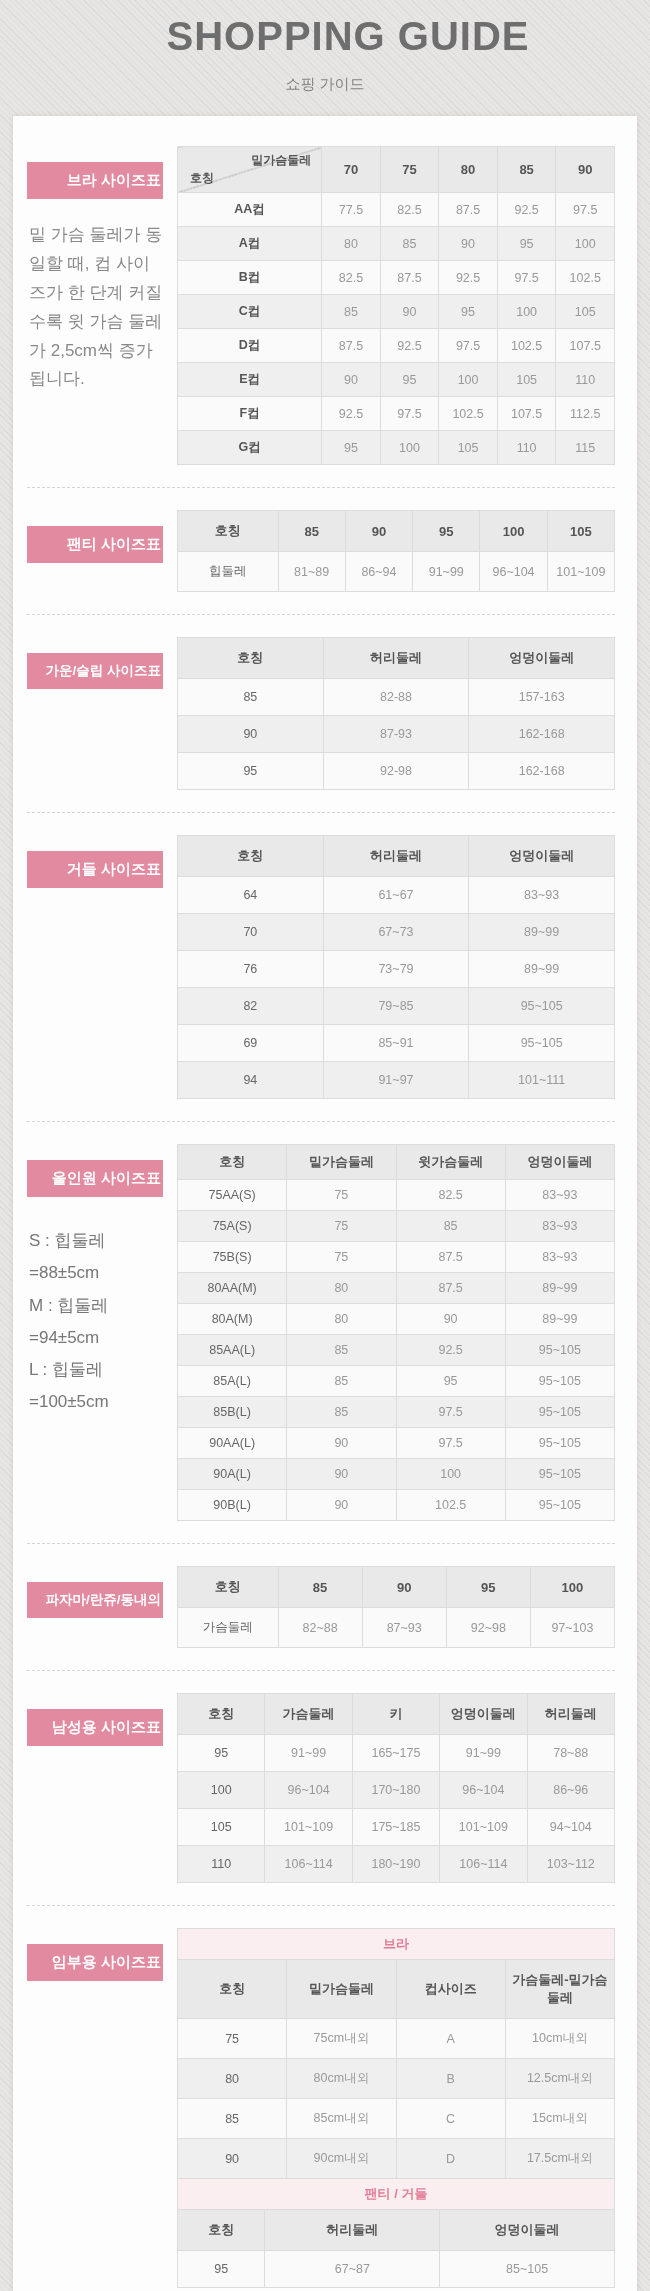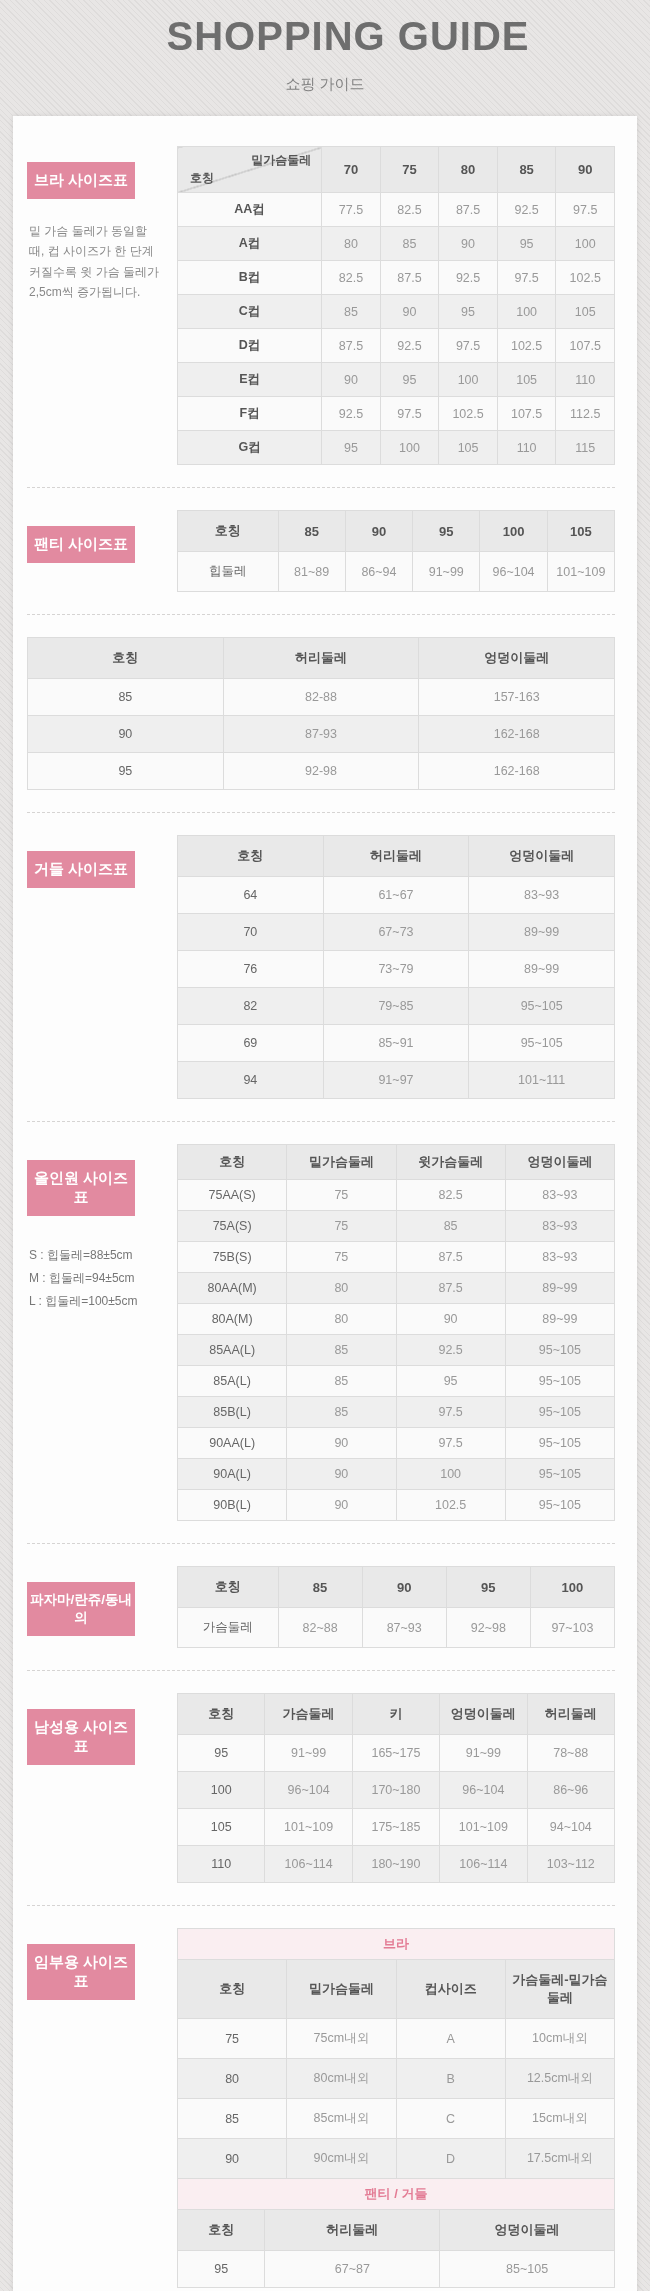--- a/index.html
+++ b/index.html
@@ -22,27 +22,27 @@
     box-shadow: 0 0 5px rgba(0,0,0,0.10);
     padding: 30px 22px 26px 14px;
     border-bottom: 6px solid #d8ebf4;
   }
 
   .sec { display: flex; align-items: flex-start; }
   .side { flex: 0 0 150px; padding-right: 14px; }
   .tables { flex: 1; min-width: 0; }
 
   .label-box {
-    width: 108px; padding: 9px 2px; text-align: center;
+    width: 136px; padding: 9px 2px; text-align: right;
     background: #e28aa0; color: #ffffff; font-weight: bold; font-size: 15px;
     margin-top: 16px;
   }
   .label-box.small { font-size: 13.5px; }
 
-  .side-note { margin-top: 22px; font-size: 12px; color: #888; line-height: 1.7; padding-left: 2px; }
+  .side-note { margin-top: 22px; font-size: 17px; color: #888; line-height: 1.7; padding-left: 2px; }
   .side-note.tight { margin-top: 28px; line-height: 1.9; color: #777; }
 
   table { border-collapse: collapse; width: 100%; table-layout: fixed; }
   th, td {
     border: 1px solid #dcdcdc; text-align: center; vertical-align: middle;
     font-size: 12.5px; padding: 11px 4px; color: #999;
   }
   thead th { background: #e9e9e9; color: #555; font-weight: bold; font-size: 13px; }
   tbody tr:nth-child(odd) td { background: #fafafa; }
   tbody tr:nth-child(even) td { background: #efefef; }
@@ -196,20 +196,23 @@
               <td>101~109</td>
             </tr>
           </tbody>
         </table>
     </div>
   </section>
 
   <hr class="sep">
 
   <section class="sec">
+    <div class="side">
+      <div class="label-box small">가운/슬립 사이즈표</div>
+    </div>
     <div class="tables">
       <table>
           <thead>
             <tr>
               <th>호칭</th>
               <th>허리둘레</th>
               <th>엉덩이둘레</th>
             </tr>
           </thead>
           <tbody>

